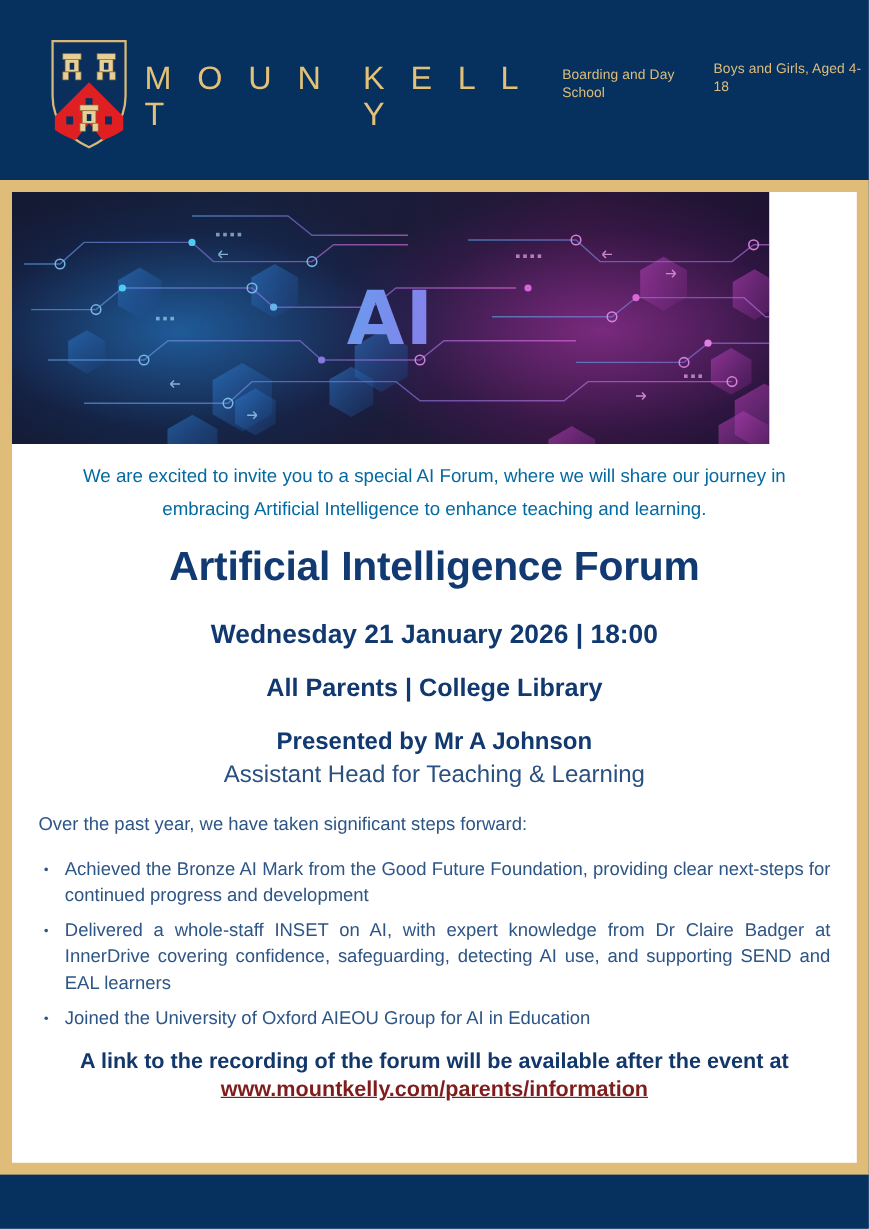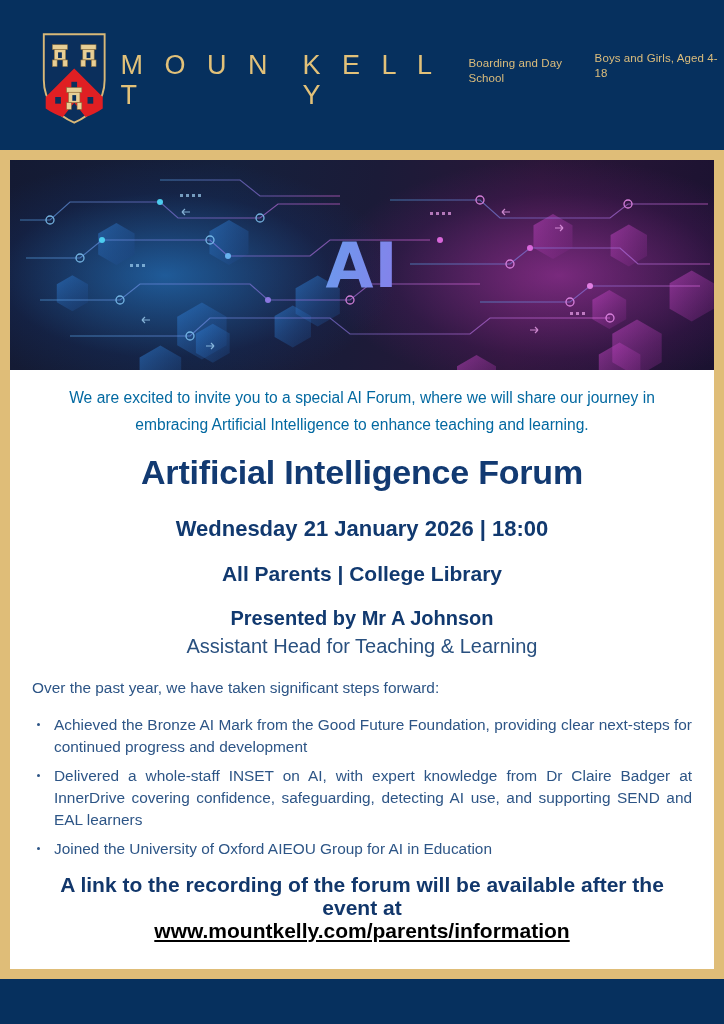--- a/index.html
+++ b/index.html
@@ -93,21 +93,21 @@
     width: 704px;
     height: 809px;
     background: #ffffff;
     box-sizing: border-box;
     overflow: hidden;
   }
 
   
   .banner {
     position: relative;
-    width: 704px;
+    width: 631px;
     height: 210px;
     background:
       radial-gradient(ellipse 300px 150px at 22% 55%, rgba(40,140,230,0.55) 0%, rgba(20,60,130,0.18) 55%, rgba(0,0,0,0) 78%),
       radial-gradient(ellipse 300px 150px at 78% 55%, rgba(196,60,190,0.52) 0%, rgba(120,30,130,0.18) 55%, rgba(0,0,0,0) 78%),
       linear-gradient(100deg, #141a33 0%, #15203c 30%, #1b1b38 50%, #2a1638 72%, #1a1230 100%);
     overflow: hidden;
   }
   .banner svg { position: absolute; inset: 0; }
   .ai-word {
     position: absolute;
@@ -213,29 +213,29 @@
   .closing {
     color: #2d5586;
     font-size: 15.4px;
     line-height: 22px;
     margin-top: 12px;
     text-align: justify;
     text-justify: inter-word;
   }
   .recording {
     color: #12376b;
-    font-size: 21px;
+    font-size: 18px;
     font-weight: 700;
     text-align: center;
     margin-top: 13px;
     line-height: 23px;
   }
   .recording .url {
     text-decoration: underline;
-    color: #000000;
+    color: #7f1d1d;
   }
 
   
   .footer {
     position: absolute;
     left: 0;
     top: 979px;
     width: 724px;
     height: 45px;
     background: #06305e;

